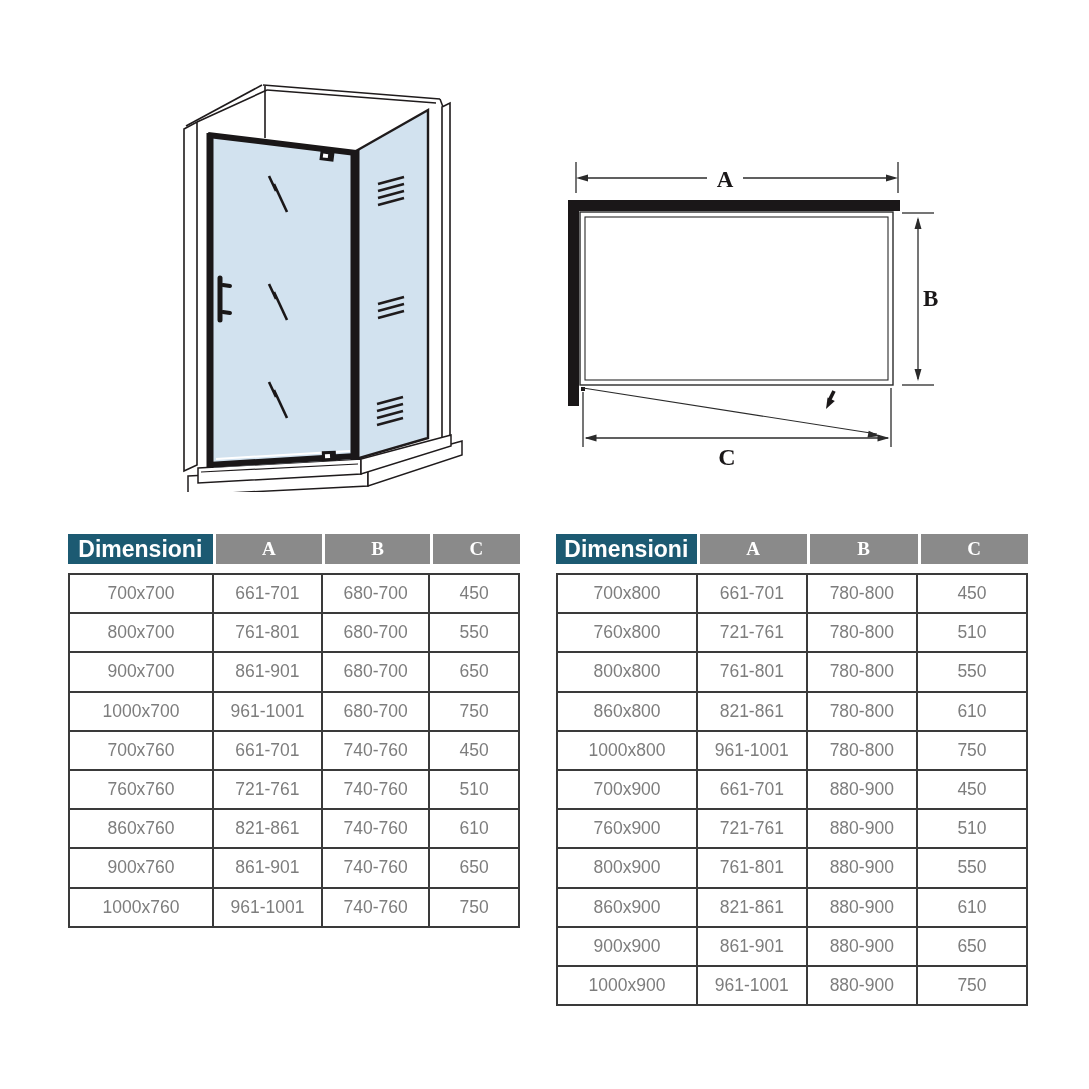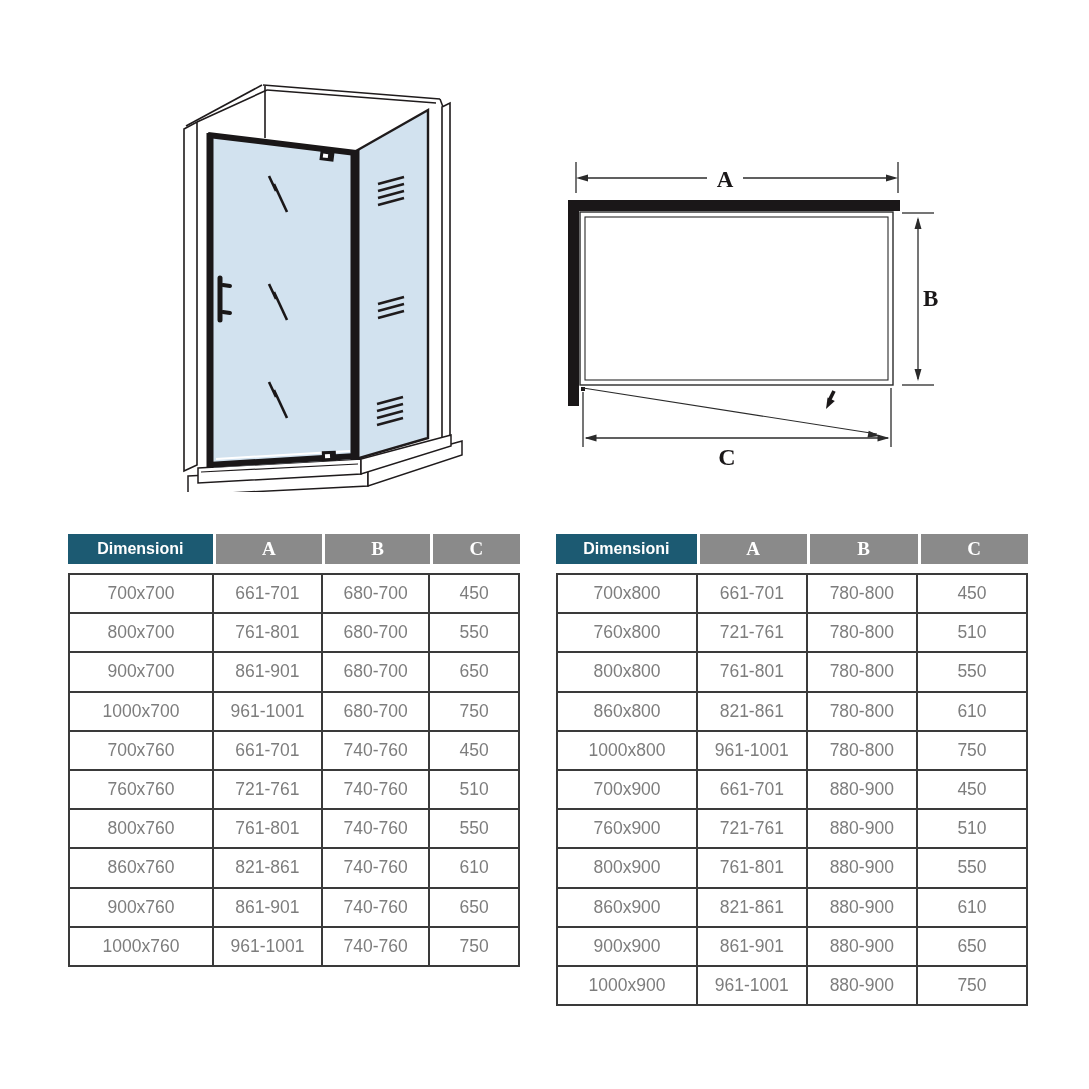--- a/index.html
+++ b/index.html
@@ -8,21 +8,21 @@
   svg{position:absolute;}
   #iso-diagram{left:170px;top:72px;}
   #plan-diagram{left:555px;top:130px;}
 
   .dim-table{position:absolute;}
   .lt{left:68px;top:534px;width:452px;}
   .rt{left:556px;top:534px;width:472px;}
 
   .head-band{display:flex;height:30px;margin-bottom:9px;}
   .hcell{display:flex;align-items:center;justify-content:center;color:#ffffff;box-sizing:border-box;}
-  .hteal{background:#1c5a72;font-weight:bold;font-size:16px;}
+  .hteal{background:#1c5a72;font-weight:bold;font-size:23px;}
   .hgray{background:#8a8a8a;font-family:"Liberation Serif",serif;font-weight:bold;font-size:19px;margin-left:3px;}
   .lt .hc0{flex:0 0 32%;}
   .lt .hc1{flex:0 0 calc(24.2% - 3px);}
   .lt .hc2{flex:0 0 calc(23.9% - 3px);}
   .lt .hc3{flex:0 0 calc(19.9% - 3px);}
   .rt .hc0{flex:0 0 29.8%;}
   .rt .hc1{flex:0 0 calc(23.3% - 3px);}
   .rt .hc2{flex:0 0 calc(23.5% - 3px);}
   .rt .hc3{flex:0 0 calc(23.4% - 3px);}
 
@@ -203,26 +203,20 @@
             <td>740-760</td>
             <td>450</td>
           </tr>
           <tr>
             <td>760x760</td>
             <td>721-761</td>
             <td>740-760</td>
             <td>510</td>
           </tr>
           <tr>
-            <td>800x760</td>
-            <td>761-801</td>
-            <td>740-760</td>
-            <td>550</td>
-          </tr>
-          <tr>
             <td>860x760</td>
             <td>821-861</td>
             <td>740-760</td>
             <td>610</td>
           </tr>
           <tr>
             <td>900x760</td>
             <td>861-901</td>
             <td>740-760</td>
             <td>650</td>

